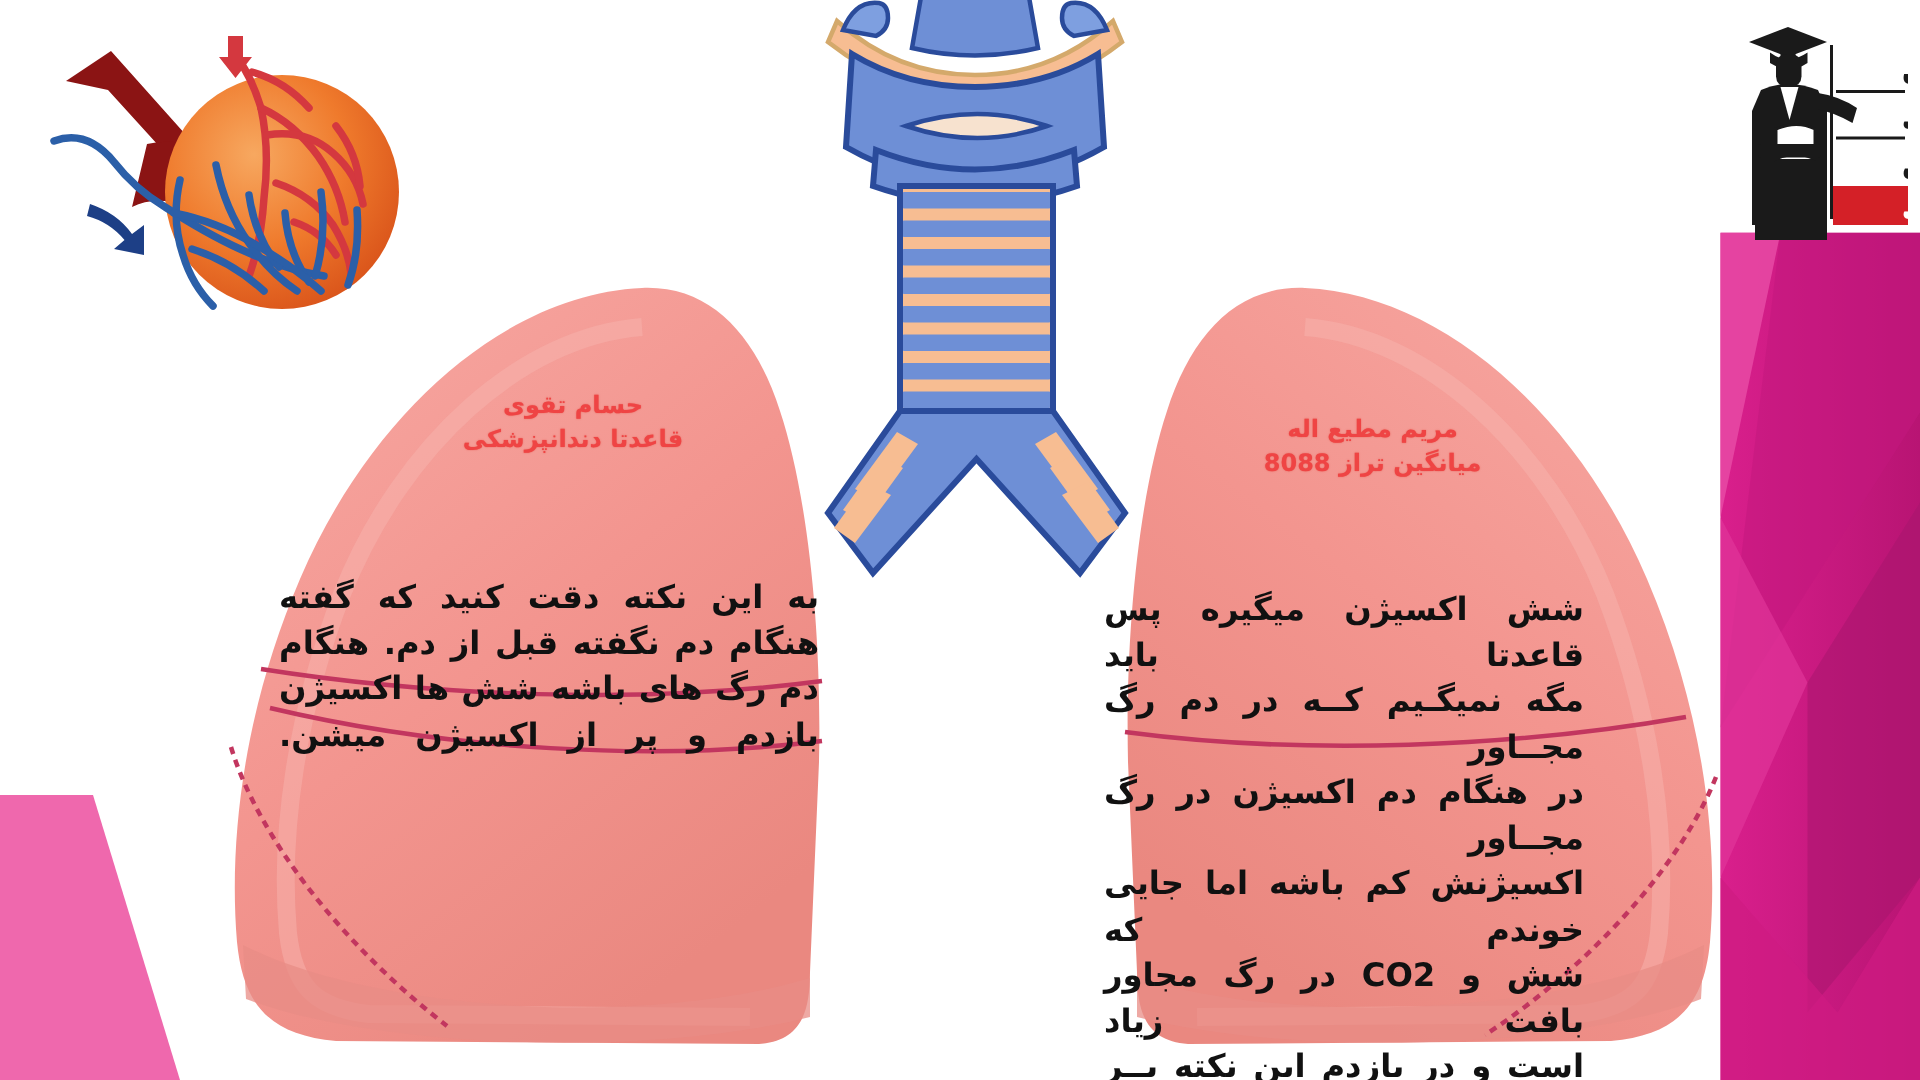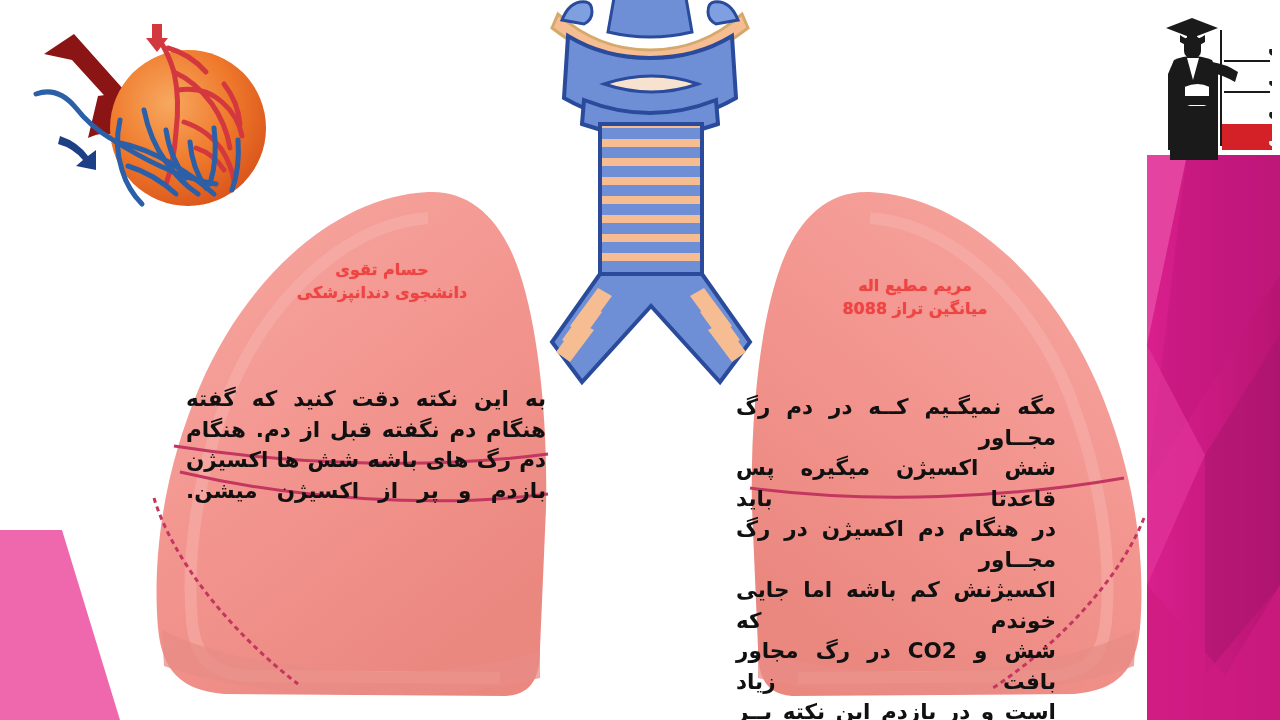--- a/index.html
+++ b/index.html
@@ -284,38 +284,38 @@
              C94 46, 124 12, 170 14 Z" fill="url(#lungGradR)"></path>
     <path d="M170 40 C250 46, 330 118, 370 218 C400 296, 412 376, 406 444
              C402 480, 388 494, 352 498 L98 500" fill="none" stroke="#f8b3ad" stroke-width="12" opacity="0.5"></path>
     <path d="M436 452 C350 496, 170 508, 58 474 L58 500 C170 528, 350 520, 434 488 Z" fill="#e88c85" opacity="0.75"></path>
     <path d="M424 300 C310 320, 170 326, 50 310" fill="none" stroke="#c2365f" stroke-width="3"></path>
     <path d="M444 340 C420 400, 360 466, 290 512" fill="none" stroke="#c2365f" stroke-width="3" stroke-dasharray="5 4"></path>
   </svg>
 
   <div class="credit" id="credit-left">
     <div>حسام تقوی</div>
-    <div>دانشجوی دندانپزشکی</div>
+    <div>قاعدتا دندانپزشکی</div>
   </div>
 
   <div class="credit" id="credit-right">
     <div>مریم مطیع اله</div>
     <div>میانگین تراز 8088</div>
   </div>
 
   <div class="body-text" id="text-left">
     <span class="nowrapline">به این نکته دقت کنید که گفته</span>
     <span class="nowrapline">هنگام دم نگفته قبل از دم. هنگام</span>
     <span class="nowrapline">دم رگ های باشه شش ها اکسیژن</span>
     <span class="nowrapline">بازدم و پر از اکسیژن میشن.</span>
   </div>
 
   <div class="body-text" id="text-right">
+    <span class="nowrapline">شش اکسیژن میگیره پس قاعدتا باید</span>
     <span class="nowrapline">مگه نمیگـیم کــه در دم رگ مجــاور</span>
-    <span class="nowrapline">شش اکسیژن میگیره پس قاعدتا باید</span>
     <span class="nowrapline">در هنگام دم اکسیژن در رگ مجــاور</span>
     <span class="nowrapline">اکسیژنش کم باشه اما جایی خوندم که</span>
     <span class="nowrapline">شش و CO2 در رگ مجاور بافت زیاد</span>
     <span class="nowrapline">است و در بازدم این نکته بــر عکــس</span>
 
   </div>
 
 </div>
 
 </body></html>

